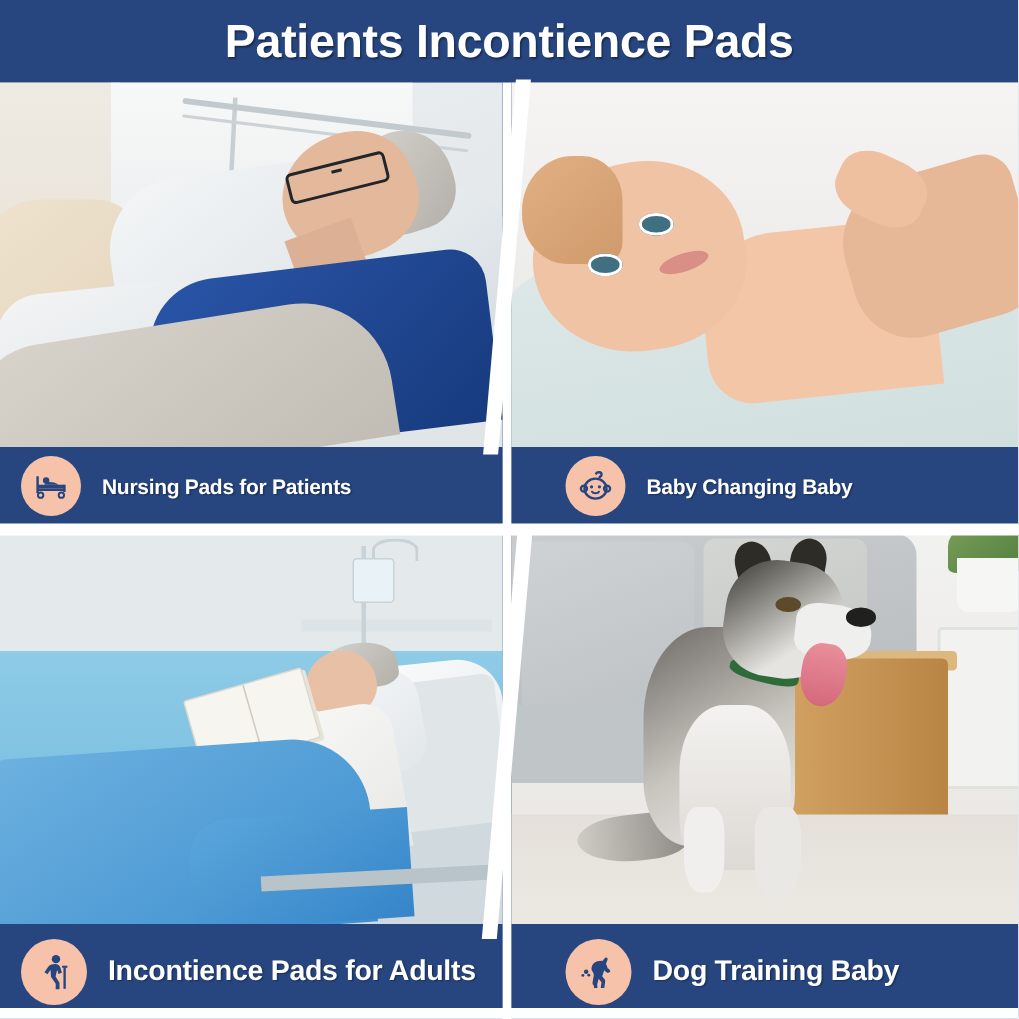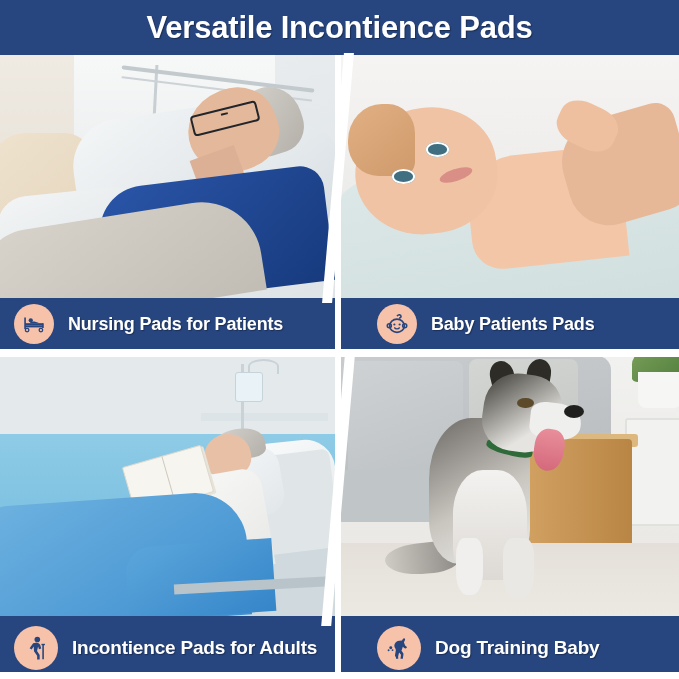--- a/index.html
+++ b/index.html
@@ -85,21 +85,21 @@
     display: flex;
     align-items: center;
     justify-content: center;
     margin-right: 14px;
   }
   .panel.bl .label-icon, .panel.br .label-icon { width: 44px; height: 44px; flex-basis: 44px; }
   .label-icon svg { display: block; }
 
   .label-text {
     color: #ffffff;
-    font-size: 18px;
+    font-size: 14px;
     font-weight: bold;
     letter-spacing: -0.2px;
     text-shadow: 1px 1px 1px rgba(0,0,0,0.3);
     white-space: nowrap;
   }
   .panel.bl .label-text, .panel.br .label-text { font-size: 19px; }
 
   
   .sep-vert {
     position: absolute;
@@ -206,21 +206,21 @@
   .br-leg1 { position:absolute; left:34%; top:70%; width:8%; height:22%; background:#f0efed; border-radius:30% 30% 40% 40%; }
   .br-leg2 { position:absolute; left:48%; top:70%; width:9%; height:23%; background:#eae8e5; border-radius:30% 30% 40% 40%; }
   .br-tail { position:absolute; left:13%; top:72%; width:22%; height:12%; background:linear-gradient(90deg,#cfccc6,#8d8a85); border-radius:50% 30% 40% 60%; transform:rotate(-6deg); }
 </style>
 </head>
 <body>
 
 <div id="infographic">
 
   <div class="header-bar">
-    <div class="header-title">Versatile Incontience Pads</div>
+    <div class="header-title">Patients Incontience Pads</div>
   </div>
 
   <div class="grid">
 
     <div class="panel tl">
       <div class="photo">
         <div class="sc-tl">
           <div class="tl-wall-l"></div>
           <div class="tl-window"></div>
           <div class="tl-chair"></div>
@@ -278,21 +278,21 @@
               <path d="M16 7c1.6-2.2 4.6-1.8 4.6.3 0 1.3-1.1 2-2.2 1.5"></path>
               <ellipse cx="16" cy="18" rx="8.4" ry="7.6"></ellipse>
               <circle cx="7.2" cy="18" r="2.3"></circle>
               <circle cx="24.8" cy="18" r="2.3"></circle>
             </g>
             <circle cx="13" cy="16.6" r="1.25" fill="#27457E"></circle>
             <circle cx="19" cy="16.6" r="1.25" fill="#27457E"></circle>
             <path d="M13.4 20.4c.7 1.5 4.5 1.5 5.2 0" fill="none" stroke="#27457E" stroke-width="1.6" stroke-linecap="round"></path>
           </svg>
         </div>
-        <div class="label-text">Baby Patients Pads</div>
+        <div class="label-text">Baby Changing Baby</div>
       </div>
     </div>
 
     <div class="panel bl">
       <div class="photo">
         <div class="sc-bl">
           <div class="bl-wallTop"></div>
           <div class="bl-wallBot"></div>
           <div class="bl-floor"></div>
           <div class="bl-shelf"></div>

